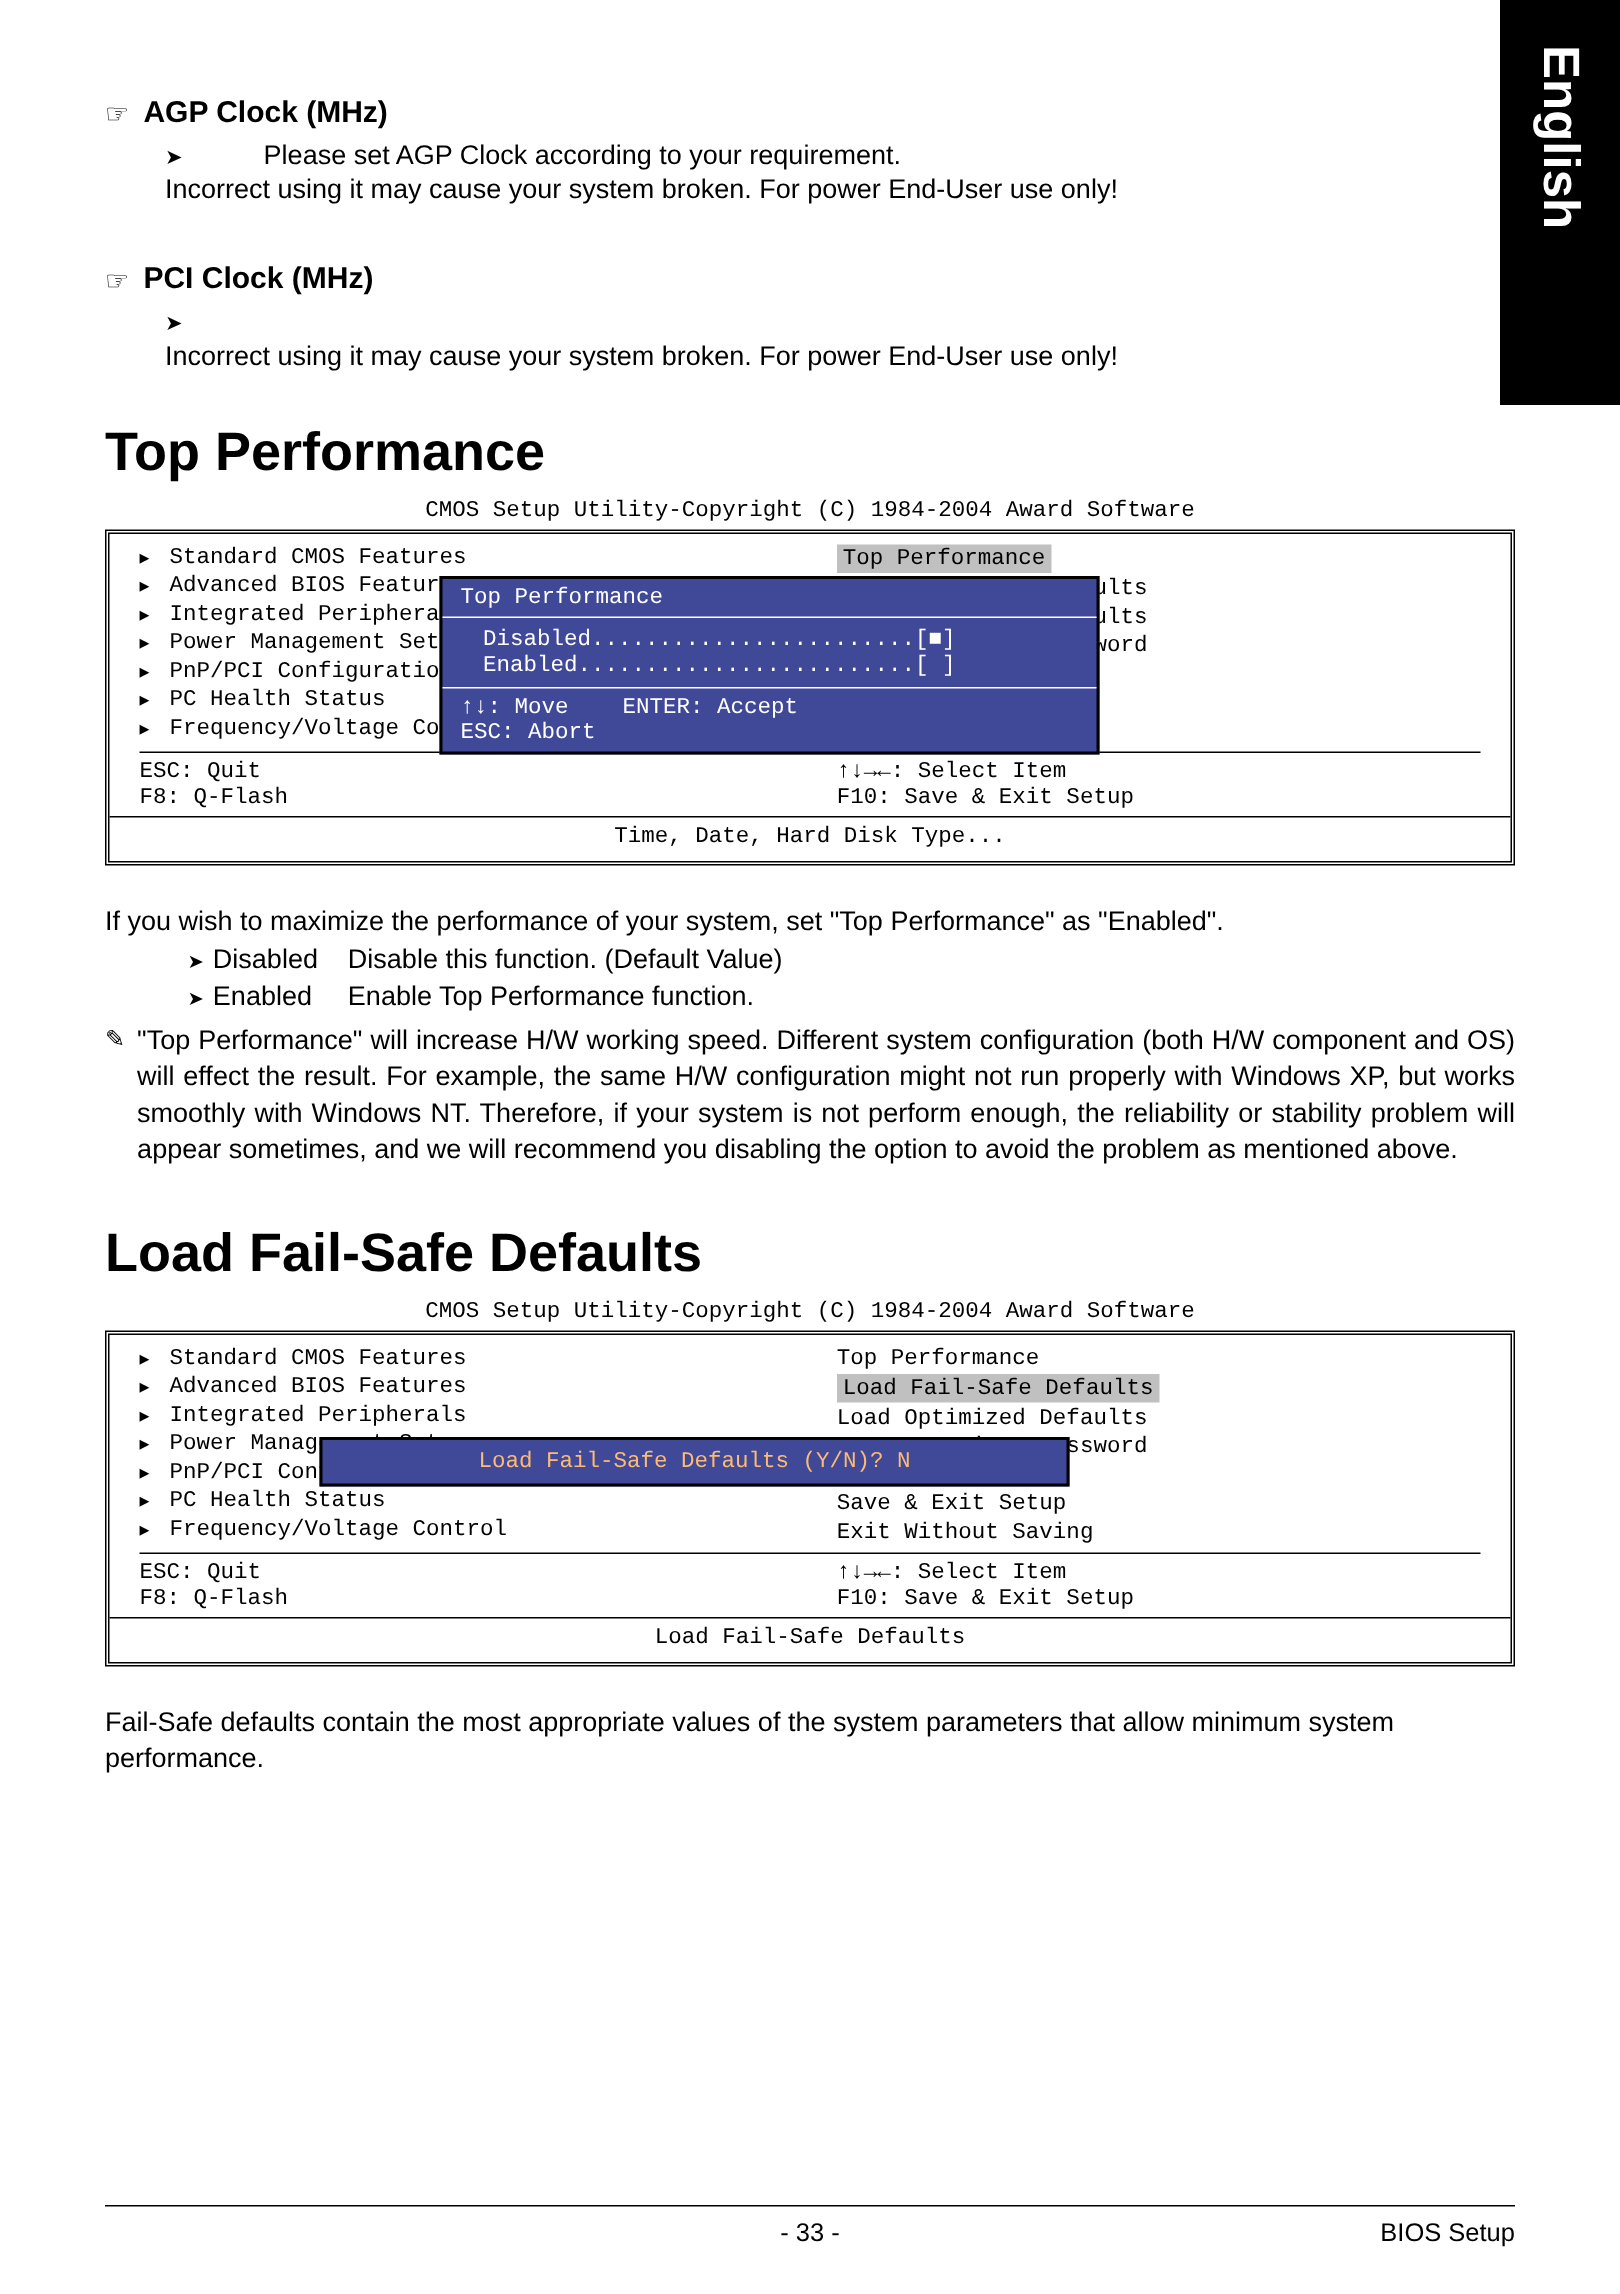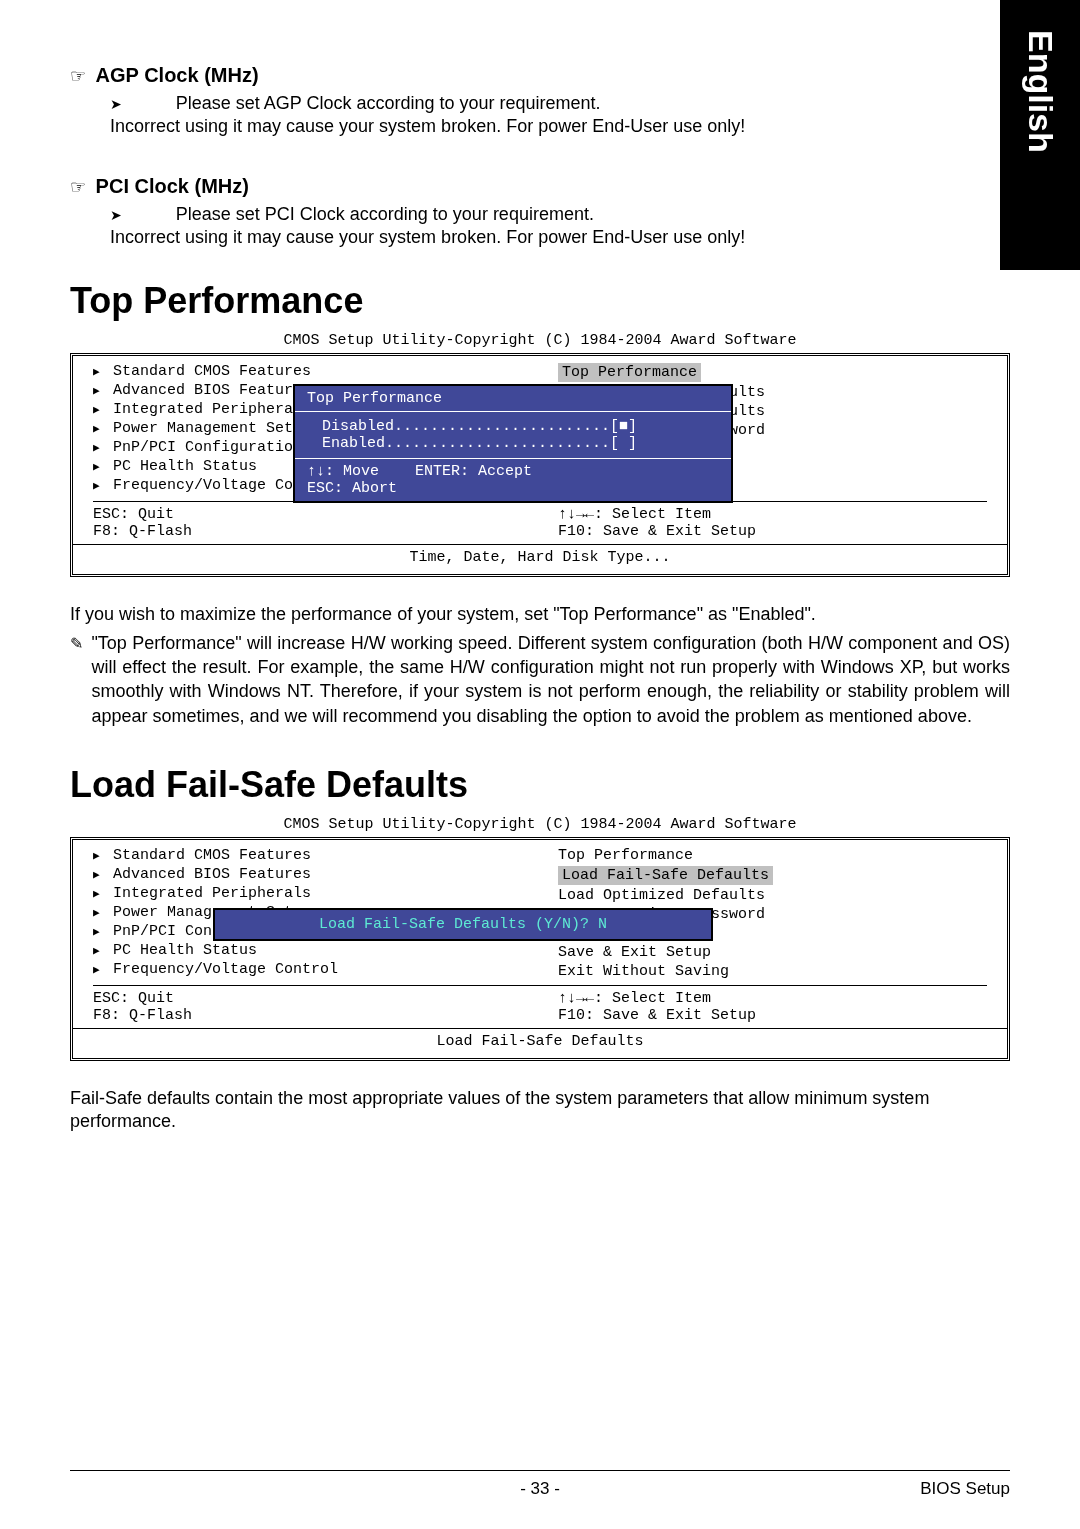--- a/index.html
+++ b/index.html
@@ -146,21 +146,21 @@
     border-top: 1px solid #fff;
     display: flex;
     gap: 18px;
   }
   .popup-2 {
     position: absolute;
     top: 68px;
     left: 140px;
     width: 500px;
     background: #404898;
-    color: #5eead4;
+    color: #fdba74;
     border: 2px solid #000;
     padding: 6px 0;
     font-family: "Courier New", monospace;
   }
   .body-para {
     font-size: 18px;
     line-height: 1.3;
     margin-top: 26px;
     text-align: justify;
   }
@@ -222,21 +222,20 @@
       <span>Please set AGP Clock according to your requirement.</span>
     </div>
     <div class="indent-text">Incorrect using it may cause your system broken. For power End-User use only!</div>
   </div>
 
   <div style="margin-top:36px;">
     <span class="section-icon">☞</span>
     <span class="section-title">PCI Clock (MHz)</span>
     <div class="bullet-row">
       <span class="bullet-icon"></span>
-      <span>Please set PCI Clock according to your requirement.</span>
     </div>
     <div class="indent-text">Incorrect using it may cause your system broken. For power End-User use only!</div>
   </div>
 
   <div class="big-heading">Top Performance</div>
   <div class="bios-caption">CMOS Setup Utility-Copyright (C) 1984-2004 Award Software</div>
 
   <div class="bios-box" style="position:relative;">
     <div class="bios-cols">
       <div class="bios-col">
@@ -318,20 +317,32 @@
         <div>
           <div>↑↓: Move</div>
           <div>ESC: Abort</div>
         </div>
         <div>ENTER: Accept</div>
       </div>
     </div>
   </div>
 
   <div class="body-para">If you wish to maximize the performance of your system, set "Top Performance" as "Enabled".</div>
+  <div class="body-list">
+    <div class="body-list-item">
+      <span class="dbl-tri"></span>
+      <span style="width:90px;">Disabled</span>
+      <span>Disable this function. (Default Value)</span>
+    </div>
+    <div class="body-list-item">
+      <span class="dbl-tri"></span>
+      <span style="width:90px;">Enabled</span>
+      <span>Enable Top Performance function.</span>
+    </div>
+  </div>
   <div class="note-para">
     <span class="note-icon">✎</span>
     <span>"Top Performance" will increase H/W working speed. Different system configuration (both H/W component and OS) will effect the result. For example, the same H/W configuration might not run properly with Windows XP, but works smoothly with Windows NT. Therefore, if your system is not perform enough, the reliability or stability problem will appear sometimes, and we will recommend you disabling the option to avoid the problem as mentioned above.</span>
   </div>
 
   <div class="big-heading" style="margin-top:36px;">Load Fail-Safe Defaults</div>
   <div class="bios-caption">CMOS Setup Utility-Copyright (C) 1984-2004 Award Software</div>
 
   <div class="bios-box" style="position:relative;">
     <div class="bios-cols">

